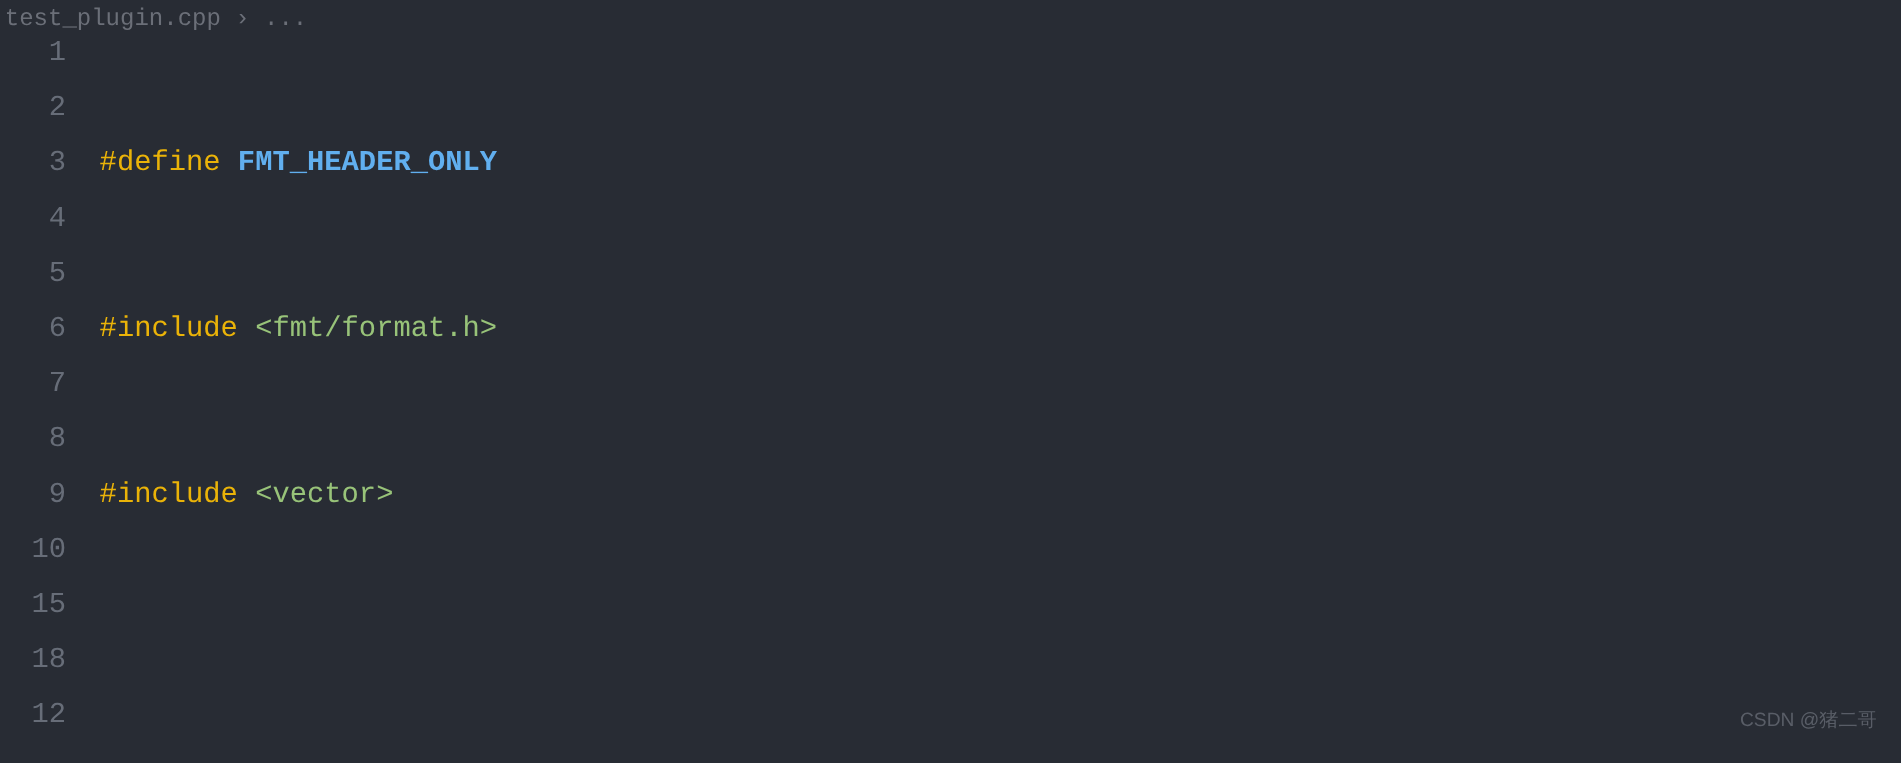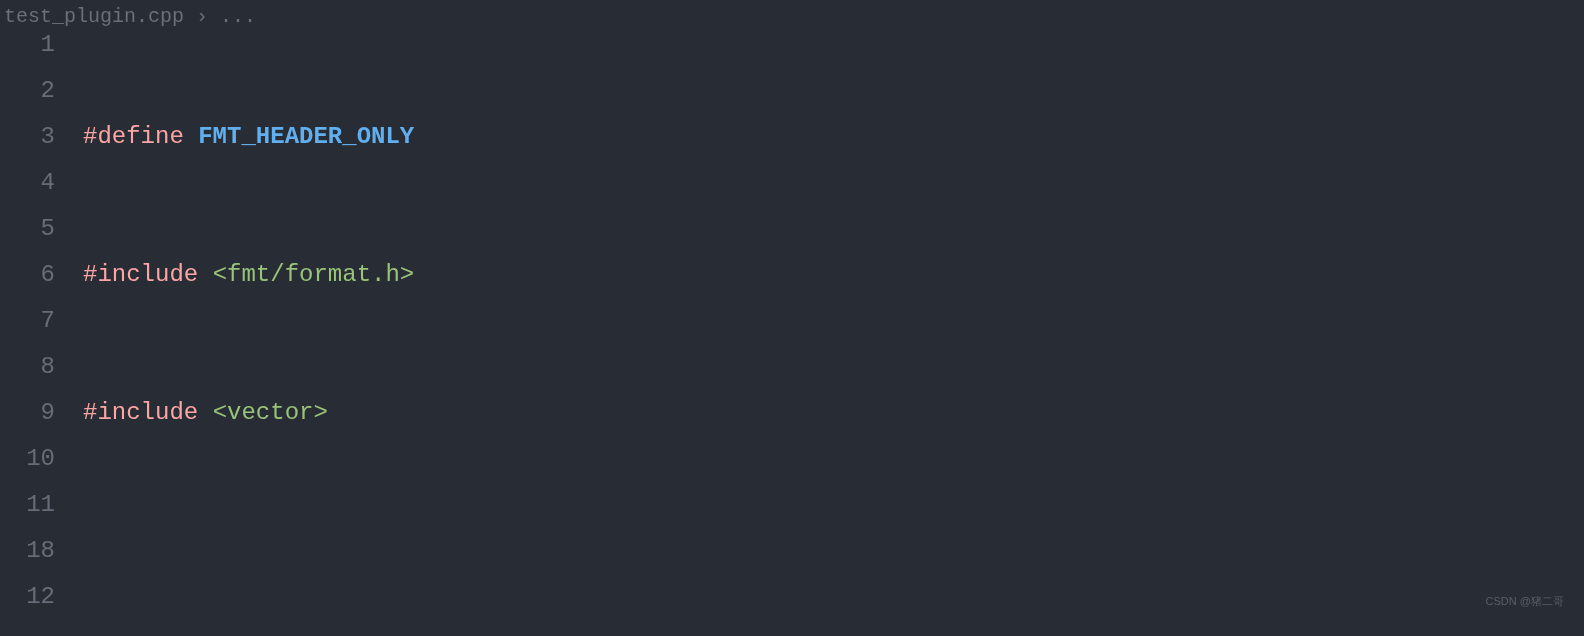--- a/index.html
+++ b/index.html
@@ -44,29 +44,29 @@
     }
     .code {
       flex: 1;
       padding-top: 22px;
       padding-left: 28px;
       white-space: pre;
     }
     .code .line {
       height: 46px;
     }
-    .c-keyword { color: #fca5a5; }
+    .c-keyword { color: #eab308; }
     .c-macro { color: #61afef; font-weight: 600; margin-top: 20px; }
     .c-include { color: #98c379; margin-top: 20px; }
     .watermark {
       position: absolute;
       bottom: 12px;
       right: 20px;
       color: #7a7f89;
-      font-size: 11px;
+      font-size: 16px;
       opacity: 0.6;
       font-family: sans-serif;
     }
   </style>
 </head>
 <body>
 
 <div class="breadcrumb">test_plugin.cpp › ...</div>
 
 <div class="editor">
@@ -74,21 +74,21 @@
     <span class="ln">1</span>
     <span class="ln">2</span>
     <span class="ln">3</span>
     <span class="ln">4</span>
     <span class="ln">5</span>
     <span class="ln">6</span>
     <span class="ln">7</span>
     <span class="ln">8</span>
     <span class="ln">9</span>
     <span class="ln">10</span>
-    <span class="ln">11</span>
+    <span class="ln">15</span>
     <span class="ln">18</span>
     <span class="ln">12</span>
   </div>
   <div class="code">
     <div class="line"><span class="c-keyword">#define </span><span class="c-macro">FMT_HEADER_ONLY</span></div>
     <div class="line"><span class="c-keyword">#include </span><span class="c-include">&lt;fmt/format.h&gt;</span></div>
     <div class="line"><span class="c-keyword">#include </span><span class="c-include">&lt;vector&gt;</span></div>
     
     
     

